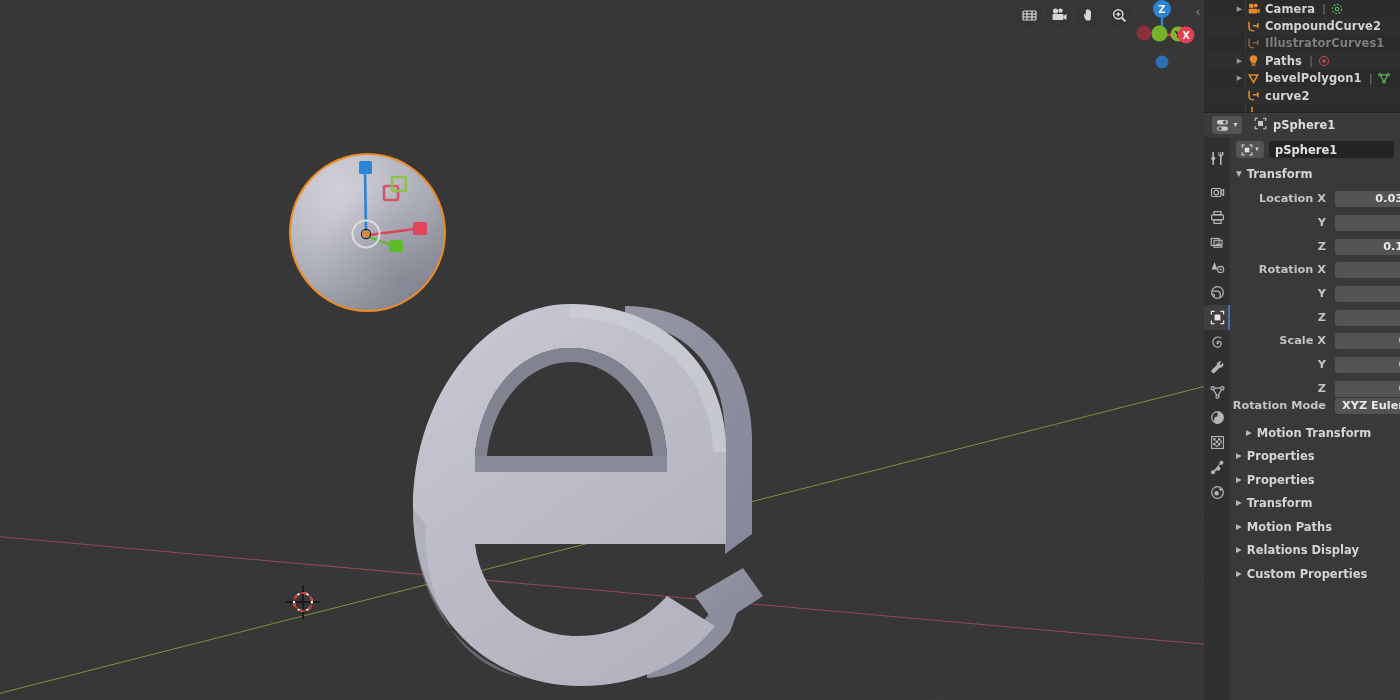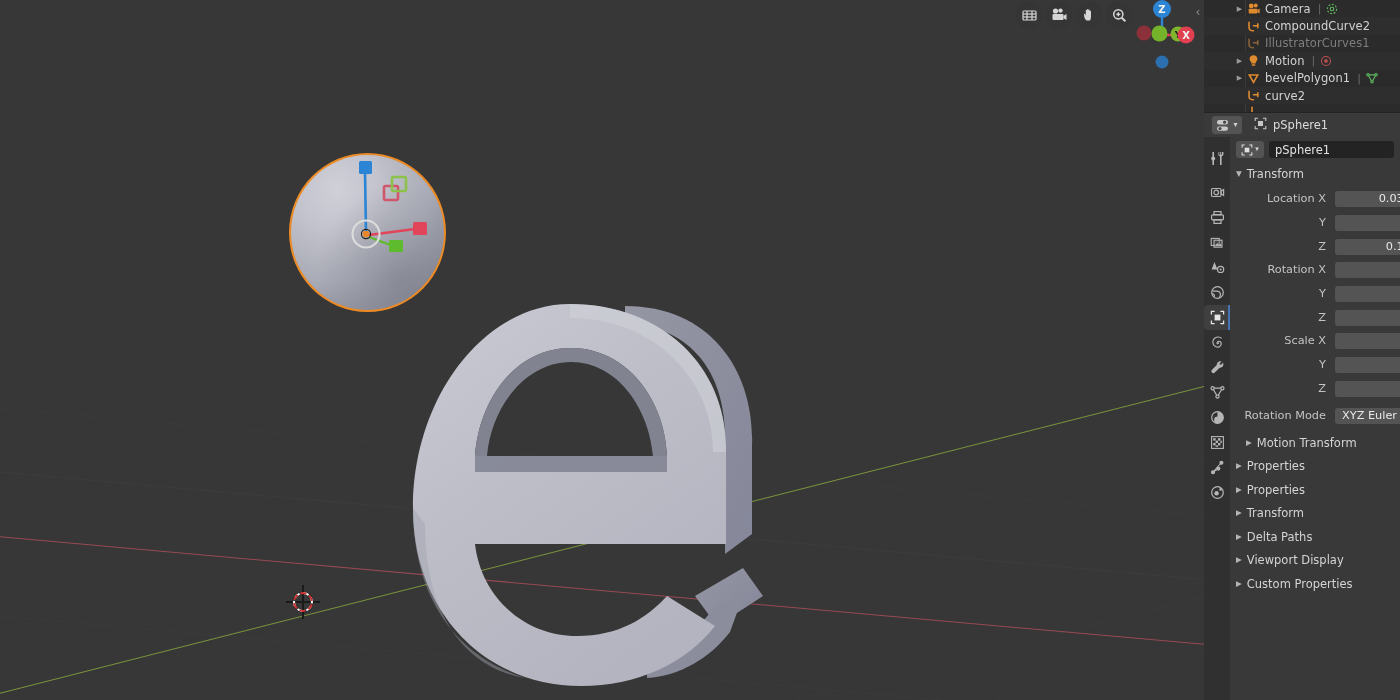--- a/index.html
+++ b/index.html
@@ -79,21 +79,21 @@
   .vp-btn svg { display:block; }
 
   
   #nav-gizmo { position:absolute; right: 8px; top: 0px; width: 74px; height: 80px; }
 
   
   #vp-collapse { position:absolute; right:1px; top:4px; width:10px; height:16px; color:#8d8d8d; font-size:12px;
                  display:flex; align-items:center; justify-content:center;}
 
   
-  #right-col { position:absolute; left:1204px; top:0; width:196px; height:700px; background:#303030; }
+  #right-col { position:absolute; left:1204px; top:0; width:196px; height:700px; background:#303030;font-weight:bold; }
 
   
   #outliner { position:absolute; left:0; top:0; width:196px; height:112px; background:#2b2b2b; overflow:hidden; }
   .out-row {
     position:relative; height:17.4px; display:flex; align-items:center;
     font-size:11.5px; color:#d3d3d3; padding-left: 0px; white-space:nowrap;
   }
   .out-row.alt { background:#2e2e2e; }
   .out-row.dim .out-name { color:#7e7e7e;text-align:right; }
   .out-tri { width:11px; font-size:7px; color:#9a9a9a; text-align:center; flex:0 0 11px; }
@@ -355,21 +355,21 @@
             <span class="out-name">IllustratorCurves1</span>
           </div>
           <div class="out-row alt" style="padding-left: 30px;">
             <span class="out-tri">▶</span>
             <span class="out-icon">
               <svg width="13" height="13" viewBox="0 0 14 14" fill="#e08a2e">
                 <path d="M7 1.4 C4.5 1.4 2.8 3.2 2.8 5.4 C2.8 7 3.8 8 4.6 8.9 L4.6 10.2 L9.4 10.2 L9.4 8.9 C10.2 8 11.2 7 11.2 5.4 C11.2 3.2 9.5 1.4 7 1.4 Z"></path>
                 <rect x="5" y="11" width="4" height="1.6" rx=".7"></rect>
               </svg>
             </span>
-            <span class="out-name">Motion</span>
+            <span class="out-name">Paths</span>
             <span class="out-sep">|</span>
             <span class="out-data">
               <svg width="12" height="12" viewBox="0 0 14 14" fill="none" stroke="#c05050" stroke-width="1.2">
                 <circle cx="7" cy="7" r="5.2"></circle>
                 <circle cx="7" cy="7" r="1.5" fill="#c05050"></circle>
               </svg>
             </span>
           </div>
           <div class="out-row" style="padding-left: 30px;">
             <span class="out-tri">▶</span>
@@ -584,21 +584,21 @@
             <div class="field-val">0.</div>
           </div>
           <div class="field-row">
             <div class="field-label">Y</div>
             <div class="field-val">0.</div>
           </div>
           <div class="field-row">
             <div class="field-label">Z</div>
             <div class="field-val">0.</div>
           </div>
-          <div class="field-row gap" style="margin-top: 10px;">
+          <div class="field-row gap" style="margin-top: 0;">
             <div class="field-label">Rotation Mode</div>
             <div class="field-val enum">XYZ Euler</div>
           </div>
         </div>
 
     <div class="panel-head sub" style="margin-top:9px;">
       <span class="tri">▶</span>
       <span>Motion Transform</span>
     </div>
 
@@ -610,25 +610,25 @@
           <div class="panel-head" style="margin-top: 4.5px;">
             <span class="tri">▶</span>
             <span>Properties</span>
           </div>
           <div class="panel-head" style="margin-top: 4.5px;">
             <span class="tri">▶</span>
             <span>Transform</span>
           </div>
           <div class="panel-head" style="margin-top: 4.5px;">
             <span class="tri">▶</span>
-            <span>Delta Paths</span>
+            <span>Motion Paths</span>
           </div>
           <div class="panel-head" style="margin-top: 4.5px;">
             <span class="tri">▶</span>
-            <span>Viewport Display</span>
+            <span>Relations Display</span>
           </div>
           <div class="panel-head" style="margin-top: 4.5px;">
             <span class="tri">▶</span>
             <span>Custom Properties</span>
           </div>
         </div>
   </div>
 </div>
 
 </div>

